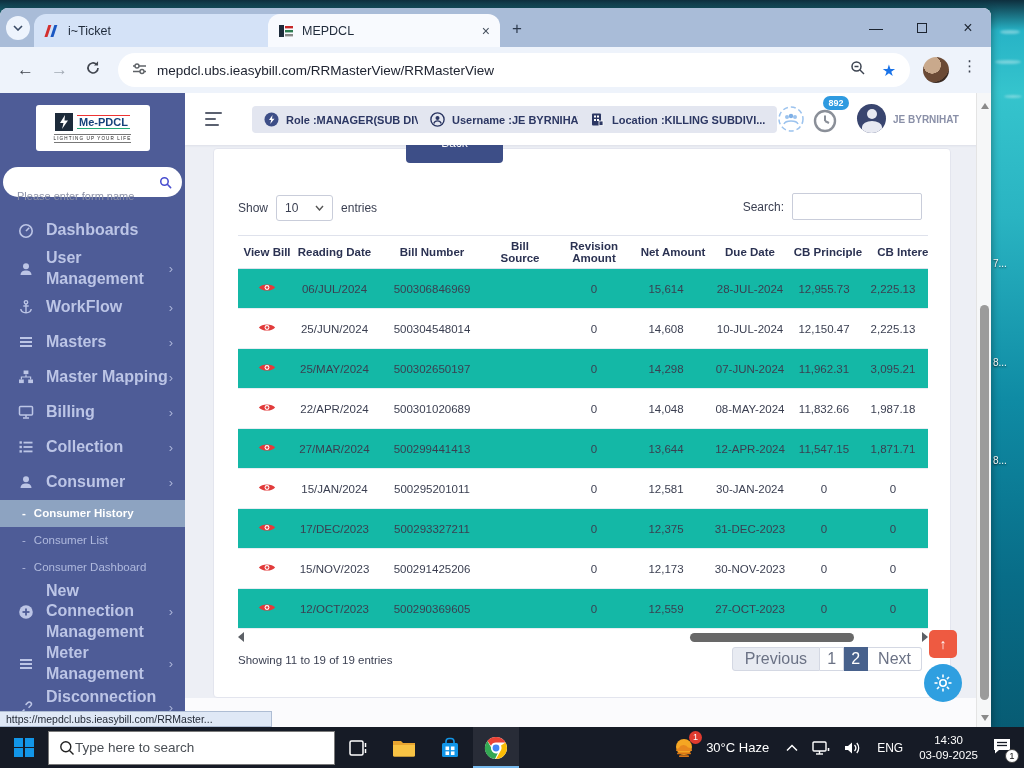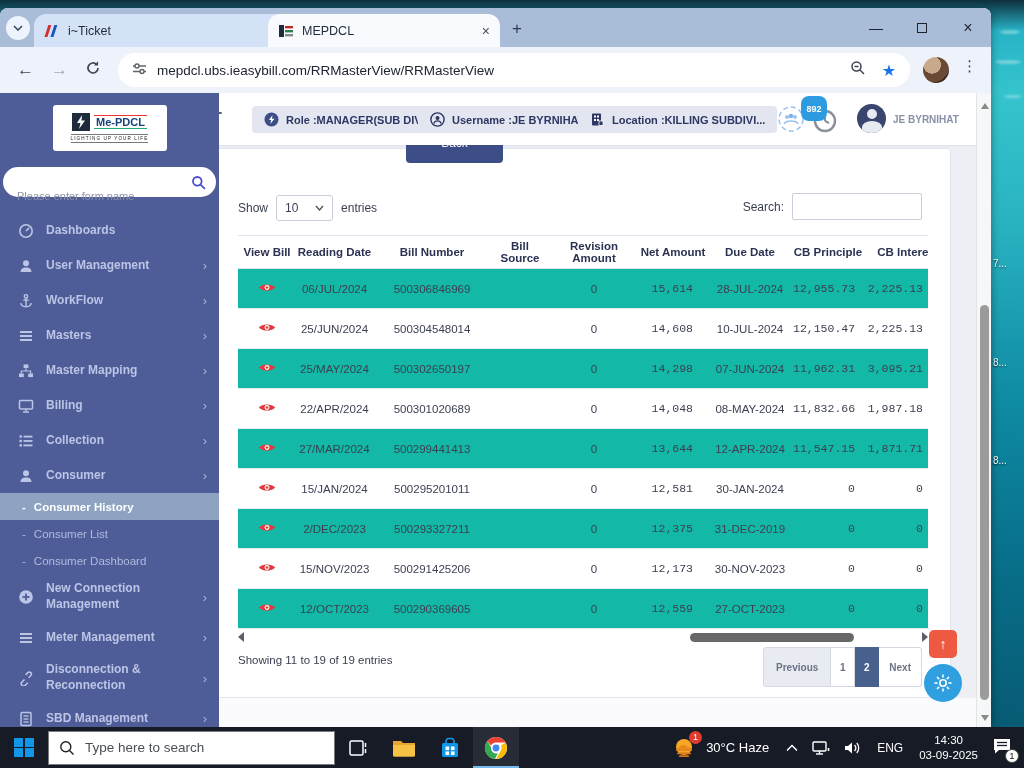--- a/index.html
+++ b/index.html
@@ -34,78 +34,78 @@
   .omnibox .url{font-size:13.5px;color:#202532;margin-left:10px;flex:1;}
   .tune{margin-left:14px;}
   .ob-ic{margin-right:16px;color:#3c4350;}
   .star{color:#1a73e8;font-size:16px;margin-right:14px;}
   .profile-av{position:absolute;right:42px;top:10px;width:26px;height:26px;border-radius:50%;background:radial-gradient(circle at 35% 30%,#c9a98c 0 35%,#6b4a35 36% 70%,#3a2a22 71%);}
   .menu3{position:absolute;right:14px;top:10px;color:#3c4350;font-size:15px;letter-spacing:0;}
 
   
   .page{position:absolute;left:0;top:85px;width:991px;height:634px;background:#edeff5;overflow:hidden;}
   
-  .sidebar{position:absolute;left:0;top:0;width:219px;height:100%;background:var(--sidebar);overflow:hidden;z-index:6;}
+  .sidebar{position:absolute;left:0;top:0;width:185px;height:100%;background:var(--sidebar);overflow:hidden;z-index:6;}
   .logo-card{margin:12px auto 0;width:114px;height:46px;background:#fff;border-radius:3px;display:flex;flex-direction:column;align-items:center;justify-content:center;}
   .logo-row{display:flex;align-items:center;gap:4px;}
   .logo-bolt{width:18px;height:18px;background:#1d2b3a;position:relative;flex:none;}
   .logo-txt{font-size:11px;font-weight:bold;color:#15427a;border-top:1px solid #e33;border-bottom:1px solid #2a7;padding:0 2px;}
   .logo-tag{font-size:4.6px;letter-spacing:1.1px;color:#222;margin-top:3px;border-top:1px solid #777;border-bottom:1px solid #777;padding:1px 0;}
   .side-search{margin:16px 3px 0;height:30px;background:#fff;border-radius:15px;display:flex;align-items:center;padding:0 10px 0 14px;}
   .side-search input{border:none;outline:none;flex:1;font-size:11px;color:#333;font-family:"Liberation Sans",sans-serif;background:transparent;margin-top:28px;}
   .side-search input::placeholder{color:#8d93a8;}
   .side-menu{margin-top:16px;}
   .side-item{display:flex;align-items:center;padding:0 12px 0 18px;min-height:35px;color:#bcc5e6;cursor:pointer;}
   .side-item.twoline{min-height:46px;}
-  .side-item .lbl{flex:1;font-size:12px;font-weight:bold;margin-left:12px;line-height:1.3;}
+  .side-item .lbl{flex:1;font-size:16px;font-weight:bold;margin-left:12px;line-height:1.3;}
   .side-item .chev{font-size:13px;color:#aab4d8;}
   .side-icon{width:16px;height:16px;flex:none;display:flex;}
   .side-sub{display:flex;align-items:center;min-height:27px;padding:0 12px 0 22px;color:#b0bade;font-size:11.5px;cursor:pointer;}
   .side-sub .dash{margin-right:8px;}
   .side-sub.active{background:#8da3c1;color:#fff;font-weight:bold;}
 
   
   .appheader{position:absolute;left:185px;top:0;width:806px;height:52px;background:#fff;z-index:5;box-shadow:0 1px 2px rgba(40,50,90,.08);}
   .hamburger{position:absolute;left:20px;top:19px;width:17px;}
   .hamburger div{height:2px;background:#5b6170;margin-bottom:4px;border-radius:1px;}
   .pill{position:absolute;top:13px;height:27px;background:#e3e6f0;border-radius:4px;display:flex;align-items:center;padding:0 12px;font-size:11px;font-weight:bold;color:#2c3763;white-space:nowrap;}
   .pill .pic{width:15px;height:15px;margin-right:7px;flex:none;display:flex;}
   .hdr-group-icon{position:absolute;left:592px;top:12px;width:28px;height:28px;}
   .hdr-clock{position:absolute;left:628px;top:16px;width:24px;height:24px;}
-  .hdr-badge{position:absolute;left:616px;top:3px;min-width:26px;height:25px;background:var(--badgeblue);color:#fff;font-size:9px;font-weight:bold;border-radius:8px;display:flex;align-items:center;justify-content:center;padding:0 4px;}
+  .hdr-badge{position:absolute;left:638px;top:3px;min-width:26px;height:14px;background:var(--badgeblue);color:#fff;font-size:9px;font-weight:bold;border-radius:8px;display:flex;align-items:center;justify-content:center;padding:0 4px;}
   .hdr-avatar{position:absolute;left:672px;top:11px;width:29px;height:29px;border-radius:50%;background:#39456f;overflow:hidden;}
   .hdr-avatar .head{position:absolute;left:9.5px;top:5px;width:10px;height:10px;border-radius:50%;background:#e8eaf2;}
   .hdr-avatar .body{position:absolute;left:4.5px;top:17px;width:20px;height:12px;border-radius:50% 50% 0 0;background:#e8eaf2;}
   .hdr-name{position:absolute;left:708px;top:21px;font-size:10px;font-weight:bold;color:#8a90a8;}
 
   
   .backbtn{position:absolute;left:406px;top:40px;width:97px;height:30px;background:var(--primary);border-radius:4px;z-index:4;color:#fff;font-size:12px;text-align:center;}
   .backbtn span{position:relative;top:3px;}
 
   
   .card{position:absolute;left:28px;top:55px;width:738px;height:550px;background:#fff;border:1px solid #e3e5ee;border-radius:4px;z-index:3;}
   .showrow{position:absolute;left:24px;top:46px;display:flex;align-items:center;font-size:12px;color:#3a3f51;}
   .lenbox{width:57px;height:26px;border:1px solid #c9cdda;border-radius:3px;margin:0 8px;display:flex;align-items:center;padding:0 8px;justify-content:space-between;color:#3a3f51;}
   .searchrow{position:absolute;right:28px;top:44px;display:flex;align-items:center;font-size:12px;color:#3a3f51;margin-left:44px;}
   .searchrow input{width:130px;height:27px;border:1px solid #c9cdda;border-radius:2px;margin-left:8px;font-family:"Liberation Sans",sans-serif;font-size:12px;padding:0 6px;outline:none;}
   .tablewrap{position:absolute;left:24px;top:86px;width:690px;overflow:hidden;}
   table{border-collapse:collapse;table-layout:fixed;width:715px;font-size:11.5px;color:#3a3f51;}
   th{font-weight:bold;color:#2b3252;border-top:1px solid #dfe2ec;border-bottom:1px solid #dfe2ec;height:33px;text-align:center;font-size:11.5px;}
   td{height:40px;border-bottom:1px solid #eaecf3;text-align:center;overflow:hidden;white-space:nowrap;}
   tr.odd td{background:#14b8a6;}
-  td.r,th.r{text-align:right;font-family:Liberation Mono, monospace;}
+  td.r,th.r{}
   td.pr14{padding-right:14px;} td.pr8{padding-right:8px;} td.pr30{padding-right:30px;}
   .eye{display:inline-block;width:18px;height:11px;}
   .hscroll{position:absolute;left:24px;top:481px;width:690px;height:14px;display:flex;align-items:center;}
   .harrow{width:0;height:0;border-top:5px solid transparent;border-bottom:5px solid transparent;}
   .harrow.l{border-right:6px solid #5c6066;}
   .harrow.r{border-left:6px solid #5c6066;margin-left:auto;}
   .hthumb{position:absolute;left:452px;top:3px;width:164px;height:9px;background:#686868;border-radius:5px;}
   .info{position:absolute;left:24px;top:505px;font-size:11.5px;color:#3a3f51;}
-  .pagin{position:absolute;right:28px;top:498px;display:flex;height:40px;font-size:10px;font-weight:bold;}
+  .pagin{position:absolute;right:28px;top:498px;display:flex;height:24px;font-size:16px;}
   .pg{display:flex;align-items:center;justify-content:center;border:1px solid #d4d8e3;color:#6b7285;background:#fff;}
   .pg.prev{background:#e8ebf2;border-radius:3px 0 0 3px;padding:0 12px;}
   .pg.num{width:24px;border-left:none;}
   .pg.num.active{background:var(--activepage);color:#fff;border-color:var(--activepage);}
   .pg.next{border-left:none;border-radius:0 3px 3px 0;padding:0 10px;}
   .footer-strip{position:absolute;left:185px;top:605px;width:806px;height:29px;background:#fbfbfd;}
 
   
   .fab-up{position:absolute;left:929px;top:537px;width:28px;height:28px;background:var(--faborange);border-radius:5px;color:#fff;font-size:14px;display:flex;align-items:center;justify-content:center;z-index:7;}
   .fab-gear{position:absolute;left:924px;top:571px;width:38px;height:38px;background:var(--fabblue);border-radius:50%;display:flex;align-items:center;justify-content:center;z-index:7;}
@@ -119,21 +119,21 @@
 
   
   .statusbar{position:absolute;left:0;top:618px;width:272px;height:16px;background:#dfe8f6;border:1px solid #aebdd4;border-left:none;font-size:10.5px;color:#1f2633;display:flex;align-items:center;padding:0 6px;z-index:9;white-space:nowrap;overflow:hidden;}
 
   
   .taskbar{position:absolute;left:0;top:727px;width:1024px;height:41px;background:var(--taskbar);z-index:20;display:flex;align-items:center;}
   .startbtn{width:48px;display:flex;align-items:center;justify-content:center;}
   .winlogo{display:grid;grid-template-columns:9px 9px;grid-gap:1.5px;}
   .winlogo div{width:9px;height:9px;background:#1296e8;}
   .tb-search{width:287px;height:34px;background:#fff;border:1px solid #7a7a7a;display:flex;align-items:center;padding:0 10px;}
-  .tb-search .txt{font-size:13.5px;color:#4a4f55;margin-left:10px;}
+  .tb-search .txt{font-size:13.5px;color:#4a4f55;}
   .tb-ic{width:46px;height:41px;display:flex;align-items:center;justify-content:center;position:relative;}
   .tb-ic.active{background:rgba(255,255,255,.08);box-shadow:inset 0 -2px 0 #76b9ed;}
   .tray{margin-left:auto;display:flex;align-items:center;color:#fff;}
   .weather{display:flex;align-items:center;margin-right:10px;}
   .wbadge{position:absolute;right:-4px;top:-5px;width:13px;height:13px;border-radius:50%;background:#e03b2f;color:#fff;font-size:9px;display:flex;align-items:center;justify-content:center;}
   .wtxt{font-size:13px;margin-left:8px;white-space:nowrap;}
   .tray-ic{margin:0 7px;display:flex;align-items:center;}
   .eng{font-size:12px;margin:0 8px;}
   .clockblk{text-align:center;font-size:11.5px;line-height:1.3;margin:0 8px;white-space:nowrap;}
   .notif{position:relative;margin:0 12px 0 6px;}
@@ -585,26 +585,26 @@
                   <td>30-JAN-2024</td>
                   <td class="r pr8">0</td>
                   <td class="r pr30">0</td>
                 </tr>
                 <tr class="odd">
                   <td><span class="eye"><svg width="18" height="11" viewBox="0 0 20 12">
                         <path d="M1 6C4 1.4 16 1.4 19 6 16 10.6 4 10.6 1 6Z" fill="var(--eye)"></path>
                         <circle cx="10" cy="6" r="2.7" fill="#fff"></circle>
                         <circle cx="10" cy="6" r="1.5" fill="var(--eye)"></circle>
                       </svg></span></td>
-                  <td>2/DEC/2023</td>
+                  <td>17/DEC/2023</td>
                   <td>500293327211</td>
                   <td></td>
                   <td>0</td>
                   <td class="r pr14">12,375</td>
-                  <td>31-DEC-2019</td>
+                  <td>31-DEC-2023</td>
                   <td class="r pr8">0</td>
                   <td class="r pr30">0</td>
                 </tr>
                 <tr class="even">
                   <td><span class="eye"><svg width="18" height="11" viewBox="0 0 20 12">
                         <path d="M1 6C4 1.4 16 1.4 19 6 16 10.6 4 10.6 1 6Z" fill="var(--eye)"></path>
                         <circle cx="10" cy="6" r="2.7" fill="#fff"></circle>
                         <circle cx="10" cy="6" r="1.5" fill="var(--eye)"></circle>
                       </svg></span></td>
                   <td>15/NOV/2023</td>
@@ -668,20 +668,21 @@
           </g>
         </svg>
       </div>
 
       <div class="vscroll">
         <span class="varrow up"></span>
         <span class="vthumb"></span>
         <span class="varrow down"></span>
       </div>
 
+      <div class="statusbar">https://mepdcl.ubs.ieasybill.com/RRMaster...</div>
     </div>
   </div>
 
   <div class="taskbar">
     <div class="startbtn">
       <span class="winlogo">
           <div></div>
           <div></div>
           <div></div>
           <div></div>

